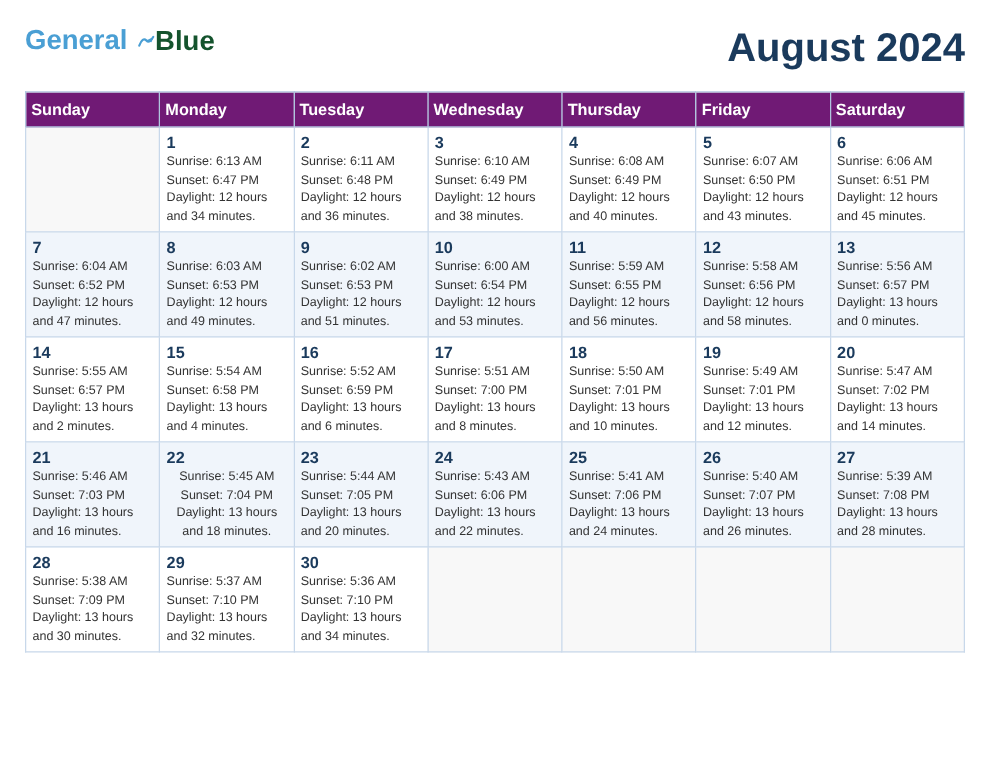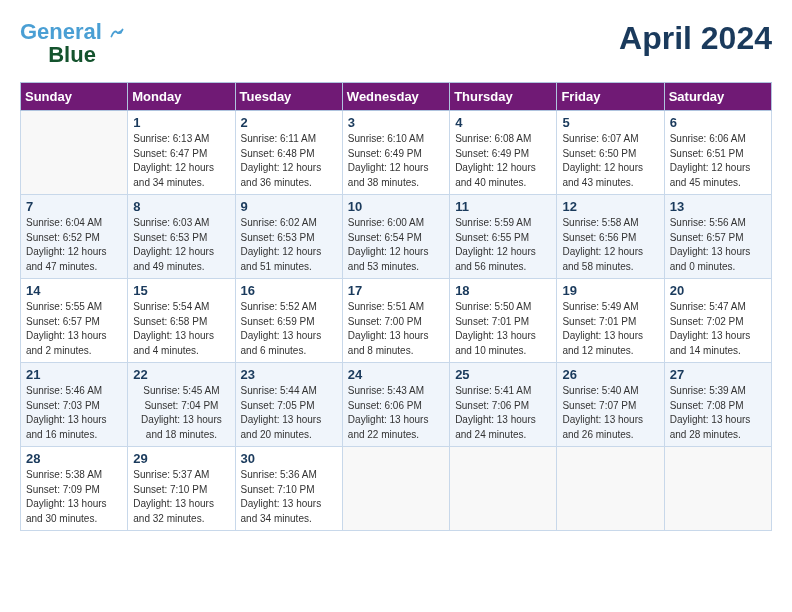--- a/index.html
+++ b/index.html
@@ -11,22 +11,22 @@
       padding: 20px;
     }
     .header {
       display: flex;
       justify-content: space-between;
       align-items: flex-start;
       margin-bottom: 16px;
     }
     .logo {
       display: flex;
-      flex-direction: column;
-      align-items: center;
+      flex-direction: row;
+      align-items: flex-end;
     }
     .logo-text {
       font-size: 22px;
       font-weight: bold;
       color: #1a3a5c;
       line-height: 1.1;
     }
     .logo-text span {
       color: #4a9fd4;
     }
@@ -101,21 +101,21 @@
         <span>General</span>
         <svg class="logo-icon" viewBox="0 0 20 14" fill="none" xmlns="http://www.w3.org/2000/svg">
           <path d="M2 12 Q6 2 10 6 Q14 10 18 2" stroke="#4a9fd4" stroke-width="2.5" fill="none" stroke-linecap="round"></path>
           <path d="M10 6 L18 2 L16 8" fill="#4a9fd4"></path>
         </svg>
       </span>
     </div>
     <div style="color:#14532d;font-size:22px;font-weight:bold;line-height:1.0;">Blue</div>
   </div>
   <div class="title-block">
-    <div class="month-year">April 2024</div>
+    <div class="month-year">August 2024</div>
   </div>
 </div>
 
 <table>
   <thead>
     <tr>
 
     <th>Sunday</th>
         <th>Monday</th>
         <th>Tuesday</th>

